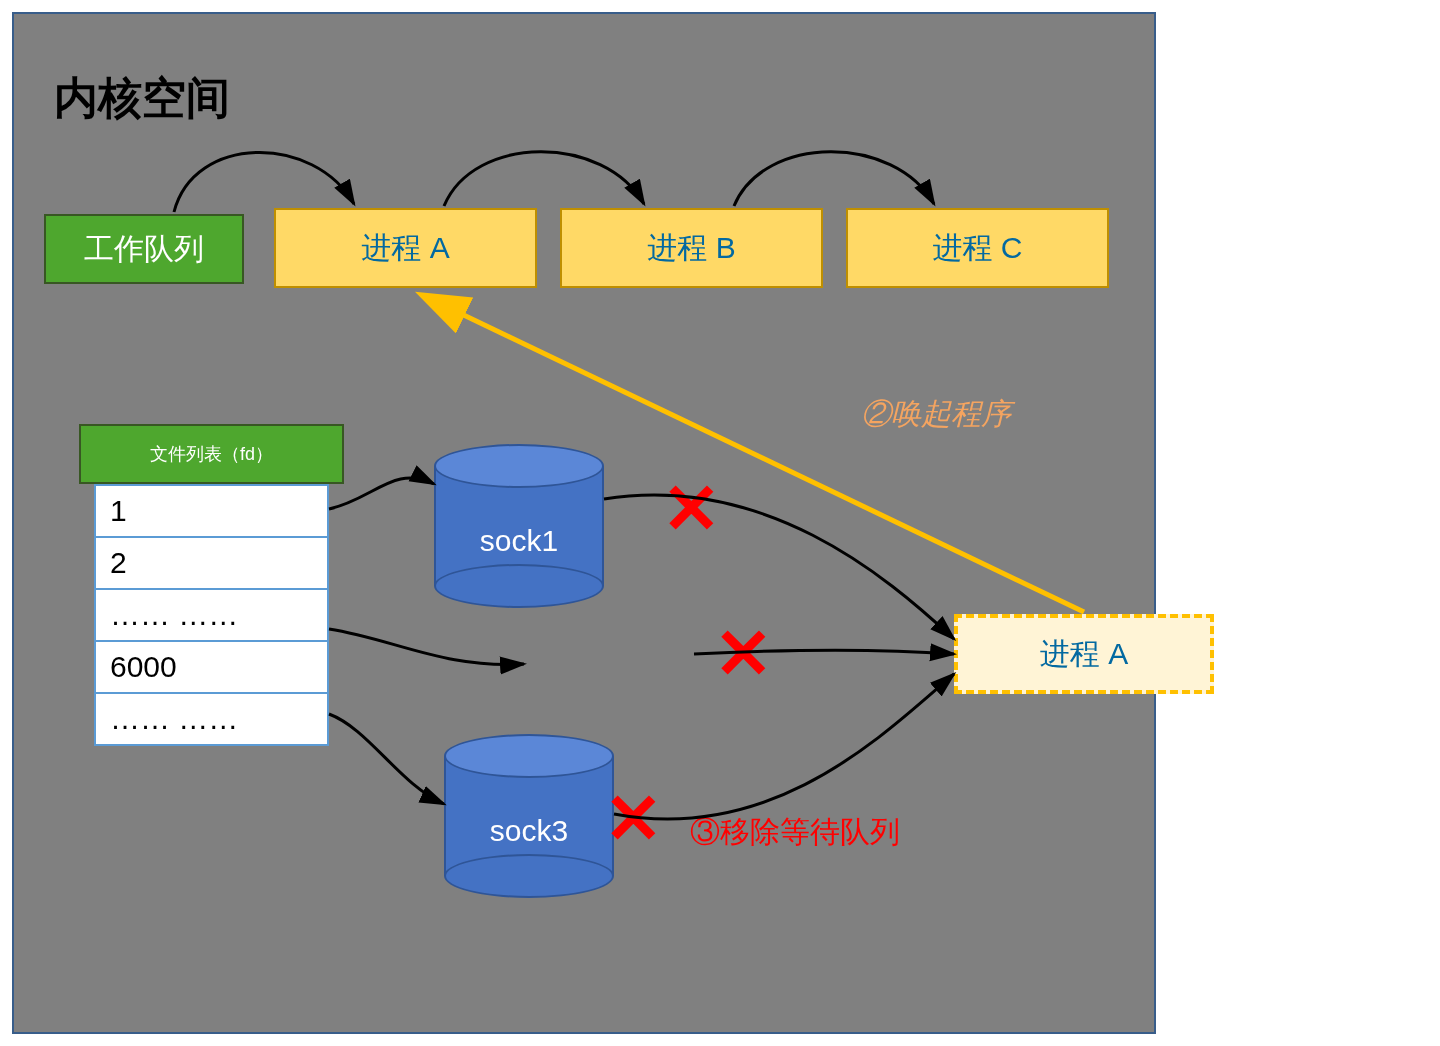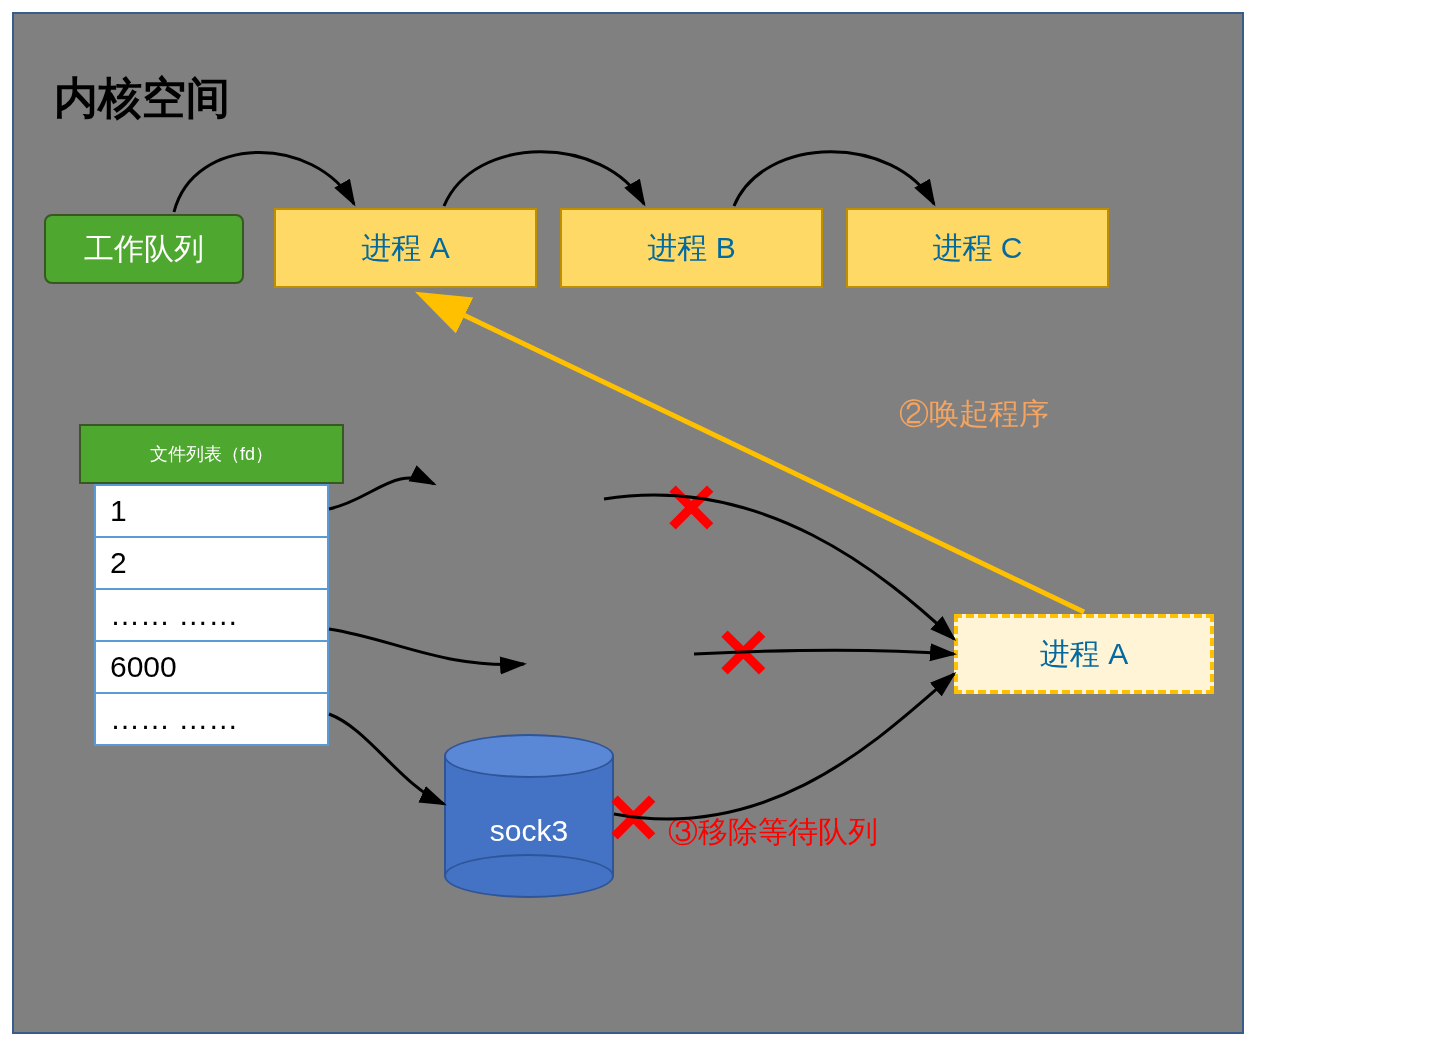--- a/index.html
+++ b/index.html
@@ -5,21 +5,21 @@
   body {
     margin: 0;
     padding: 0;
     width: 1440px;
     height: 1046px;
     font-family: "Microsoft YaHei", Arial, sans-serif;
     background: #fff;
   }
   .canvas {
     position: relative;
-    width: 1232px;
+    width: 1144px;
     height: 1022px;
     margin: 12px;
     background: #808080;
     border: 2px solid #385d8a;
     box-sizing: border-box;
   }
   .title {
     position: absolute;
     left: 40px;
     top: 55px;
@@ -129,52 +129,58 @@
     pointer-events: none;
   }
 </style>
 </head>
 <body>
 
 <div class="canvas">
 
   <div class="title">内核空间</div>
 
-  <div class="box green-box" style="left:30px; top:200px; width:200px; height:70px;border-radius:8px;">工作队列</div>
+  <div class="box green-box" style="left:30px; top:200px; width:200px; height:70px;">工作队列</div>
 
   <div class="box yellow-box" style="left:260px; top:194px; width:263px; height:80px;">进程 A</div>
 
   <div class="box yellow-box" style="left:546px; top:194px; width:263px; height:80px;">进程 B</div>
 
   <div class="box yellow-box" style="left:832px; top:194px; width:263px; height:80px;text-align:center;">进程 C</div>
 
   <div class="box green-box" style="left:65px; top:410px; width:265px; height:60px; font-size:18px;">文件列表（fd）</div>
   <div class="fd-table">
     <div class="fd-row">1</div>
     <div class="fd-row">2</div>
     <div class="fd-row">…… ……</div>
     <div class="fd-row">6000</div>
     <div class="fd-row">…… ……</div>
   </div>
 
+  <div class="cylinder" style="left:420px; top:430px;">
+    <div class="cyl-body"></div>
+      <div class="cyl-bottom"></div>
+      <div class="cyl-top"></div>
+    <div class="cyl-label">sock1</div>
+  </div>
   <div class="cylinder" style="left:430px; top:720px;">
     <div class="cyl-body"></div>
       <div class="cyl-bottom"></div>
       <div class="cyl-top"></div>
     <div class="cyl-label">sock3</div>
   </div>
 
   <div class="box cream-dashed" style="left:940px; top:600px; width:260px; height:80px;">进程 A</div>
 
   <div class="x-mark" style="left:648px; top:460px;">✕</div>
   <div class="x-mark" style="left:700px; top:605px;">✕</div>
   <div class="x-mark" style="left:590px; top:770px;">✕</div>
 
-  <div class="wake-label" style="left:885px; top:380px;">②唤起程序</div>
-  <div class="remove-label" style="left:654px; top:798px;">③移除等待队列</div>
+  <div class="wake-label" style="left:847px; top:380px;font-style:italic;">②唤起程序</div>
+  <div class="remove-label" style="left:676px; top:798px;">③移除等待队列</div>
 
   <svg class="overlay">
     <defs>
       <marker id="arrBlack" markerWidth="10" markerHeight="10" refX="8" refY="3" orient="auto">
         <path d="M0,0 L9,3 L0,6 Z" fill="#000"></path>
       </marker>
       <marker id="arrOrange" markerWidth="12" markerHeight="12" refX="9" refY="4" orient="auto">
         <path d="M0,0 L11,4 L0,8 Z" fill="#ffc000"></path>
       </marker>
     </defs>

